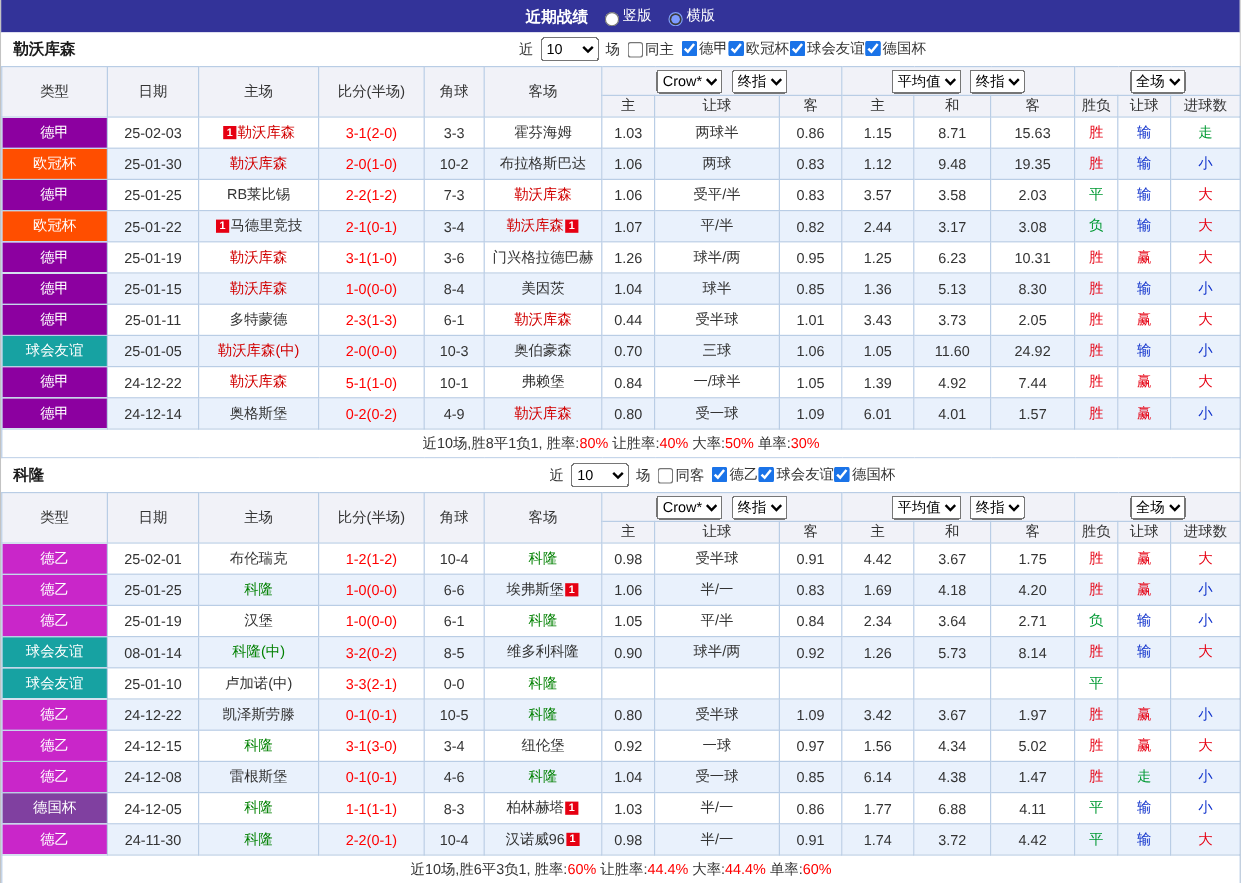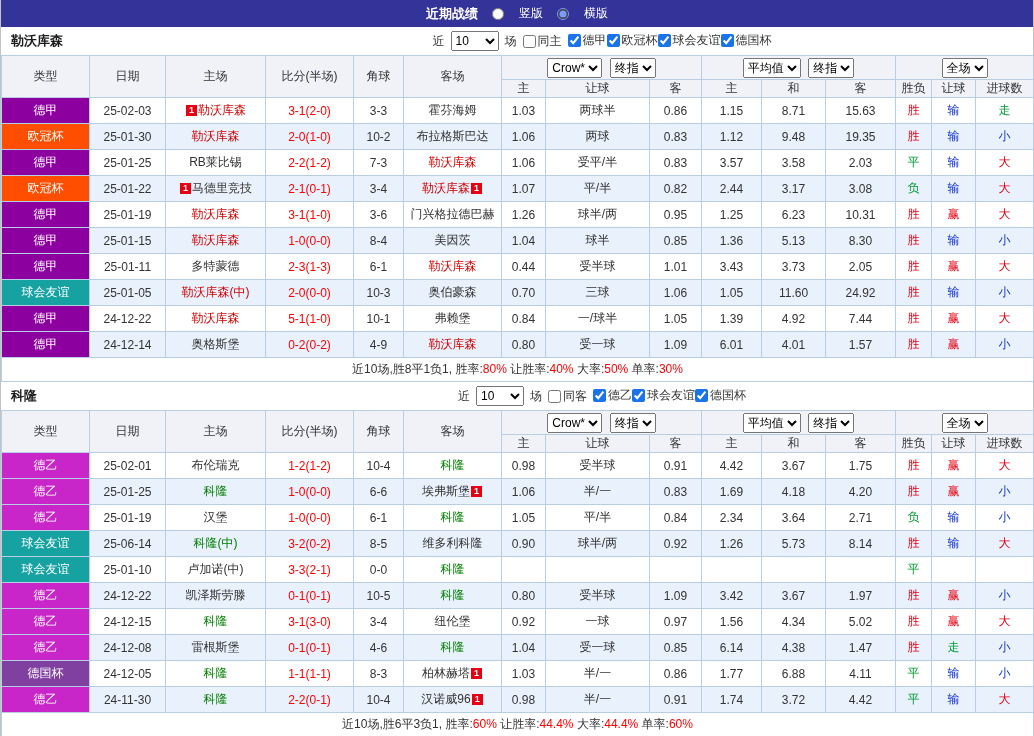--- a/index.html
+++ b/index.html
@@ -12,21 +12,21 @@
   }
   .page { width: 1034px; background: #fff; border: 1px solid #c3c3c3; border-top: none; }
 
   .top-bar {
     height: 27px;
     background: var(--topbar-bg, #333399);
     color: #fff;
     display: flex; align-items: center; justify-content: center; gap: 14px;
   }
   .top-bar .title { font-weight: bold; font-size: 13px; }
-  .radio-lab { display: inline-flex; align-items: center; gap: 15px; cursor: pointer; font-size: 12px; color: #fff; }
+  .radio-lab { display: inline-flex; align-items: flex-end; gap: 3px; cursor: pointer; font-size: 12px; color: #fff; }
   .top-bar input[type=radio] { accent-color: #7d9bff; margin: 0; width: 12px; height: 12px; }
 
   .team-bar { height: 28px; display: flex; align-items: center; padding: 0 10px; background: #fff; }
   .team-name { min-width: 170px; font-weight: bold; font-size: 13px; color: #1c1c1c; }
   .filters { flex: 1; display: flex; justify-content: center; align-items: center; gap: 6px; color: #333; }
   label.chk { display: inline-flex; align-items: center; gap: 2px; cursor: pointer; }
   input[type=checkbox] { width: 13px; height: 13px; accent-color: var(--accent-blue, #1a73e8); margin: 0; }
   select { height: 20px; font-size: 12px; font-family: inherit; }
   .w-count { width: 48px; }
 
@@ -445,21 +445,21 @@
               <td class="c-odds">0.84</td>
               <td class="c-odds">2.34</td>
               <td class="c-odds">3.64</td>
               <td class="c-odds">2.71</td>
               <td class="c-res" style="color: rgb(0, 153, 51);">负</td>
               <td class="c-res" style="color: rgb(17, 51, 204);">输</td>
               <td class="c-res" style="color: rgb(17, 51, 204);">小</td>
             </tr>
             <tr class="alt">
               <td class="c-type" style="background: rgb(23, 162, 162);">球会友谊</td>
-              <td class="c-date">25-06-14</td>
+              <td class="c-date">08-01-14</td>
               <td class="c-team"><span class="tname" style="color: rgb(0, 128, 0);">科隆(中)</span></td>
               <td class="c-score">3-2(0-2)</td>
               <td class="c-corner">8-5</td>
               <td class="c-team"><span class="tname">维多利科隆</span></td>
               <td class="c-odds">0.90</td>
               <td class="c-odds">球半/两</td>
               <td class="c-odds">0.92</td>
               <td class="c-odds">1.26</td>
               <td class="c-odds">5.73</td>
               <td class="c-odds">8.14</td>

